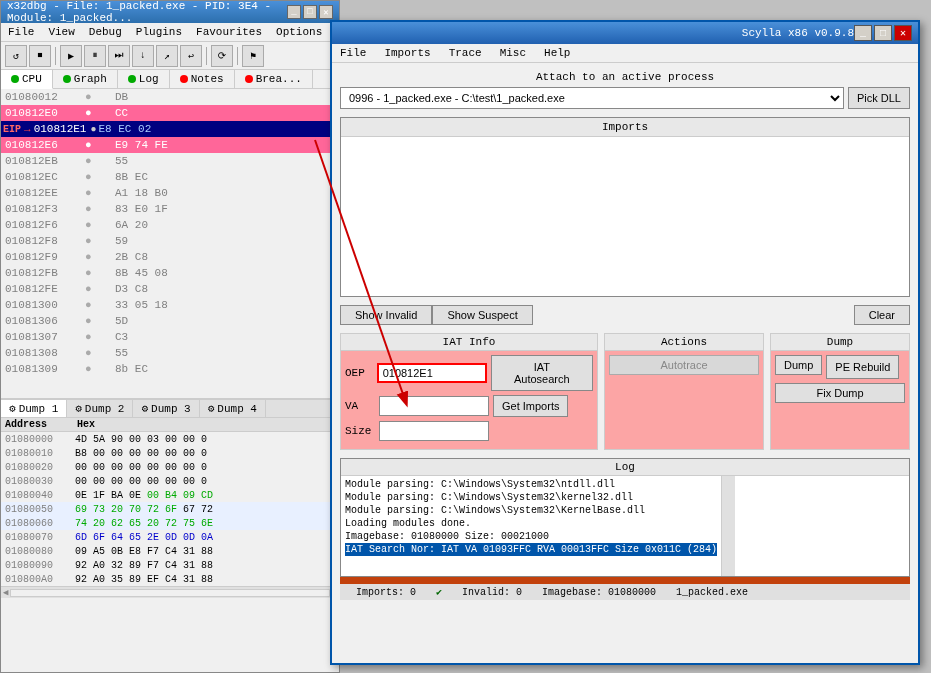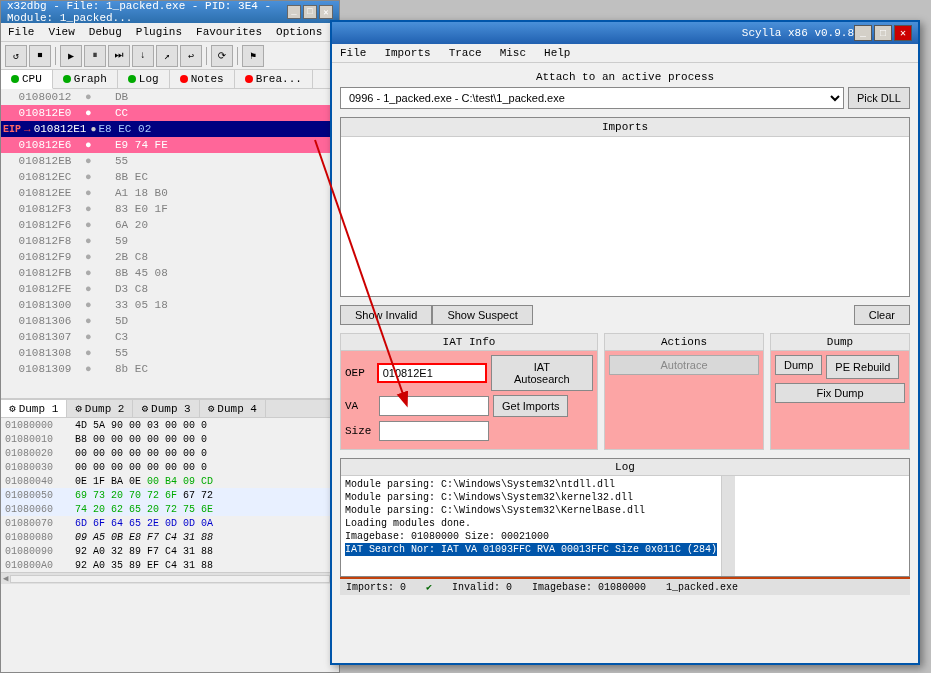--- a/index.html
+++ b/index.html
@@ -82,21 +82,21 @@
     }
     .disasm-row {
       display: grid;
       grid-template-columns: 80px 30px 120px 1fr;
       padding: 0 4px;
       height: 16px;
       align-items: center;
       font-size: 11px;
     }
     .disasm-row.highlighted { background: #ff6699; color: white; }
-    .addr { color: #808080; text-align: center; }
+    .addr { color: #808080; }
     .disasm-row.eip .addr, .disasm-row.highlighted .addr { color: white; }
     
     .dump-tabs {
       display: flex;
       background: #e0e0e0;
       border-bottom: 1px solid #ccc;
       border-top: 1px solid #ccc;
     }
     .dump-tab {
       padding: 2px 8px;
@@ -317,23 +317,23 @@
     .log-row.highlighted { background: #0055aa; color: white; }
     .log-scrollbar {
       width: 14px;
       background: #e0e0e0;
       border-left: 1px solid #ccc;
     }
     .log-inner { display: flex; height: 100px; }
     
     .status-bar {
       background: #e0e0e0;
-      border-top: 2px solid #c2410c;
-      display: flex;
-      padding: 2px 6px;
+      border-top: 7px solid #c2410c;
+      display: flex;
+      padding: 2px 16px;
       font-size: 10px;
       gap: 20px;
       align-items: center;
     }
     
     
     .red-arrow-svg {
       position: absolute;
       top: 150px;
       left: 320px;
@@ -534,20 +534,24 @@
     <div class="dump-tab">
       <span>⚙</span>
       <span>Dump 3</span>
     </div>
     <div class="dump-tab">
       <span>⚙</span>
       <span>Dump 4</span>
     </div>
   </div>
 
+  <div style="display:grid;grid-template-columns:72px 1fr;background:#e0e0e0;border-bottom:1px solid #ccc;padding:1px 4px;font-size:10px;font-weight:bold;">
+    <span>Address</span>
+    <span>Hex</span>
+  </div>
 
   <div style="overflow:hidden;">
     <div class="dump-row">
       <span class="dump-addr">01080000</span>
       <span style="font-size:10px;">4D 5A 90 00 03 00 00 0</span>
     </div>
     <div class="dump-row">
       <span class="dump-addr">01080010</span>
       <span style="font-size:10px;">B8 00 00 00 00 00 00 0</span>
     </div>
@@ -570,21 +574,21 @@
     <div class="dump-row" style="background:#e8f0ff;">
       <span class="dump-addr">01080060</span>
       <span style="font-size:10px;"><span style="color:#00aa00">74 20 62 65 20 72 75 6E</span></span>
     </div>
     <div class="dump-row">
       <span class="dump-addr">01080070</span>
       <span style="font-size:10px;"><span style="color:#0000cc">6D 6F 64 65 2E 0D 0D 0A</span></span>
     </div>
     <div class="dump-row">
       <span class="dump-addr">01080080</span>
-      <span style="font-size:10px;font-style:italic;">09 A5 0B E8 F7 C4 31 88</span>
+      <span style="font-size:10px;">09 A5 0B E8 F7 C4 31 88</span>
     </div>
     <div class="dump-row">
       <span class="dump-addr">01080090</span>
       <span style="font-size:10px;">92 A0 32 89 F7 C4 31 88</span>
     </div>
     <div class="dump-row">
       <span class="dump-addr">010800A0</span>
       <span style="font-size:10px;">92 A0 35 89 EF C4 31 88</span>
     </div>
   </div>

